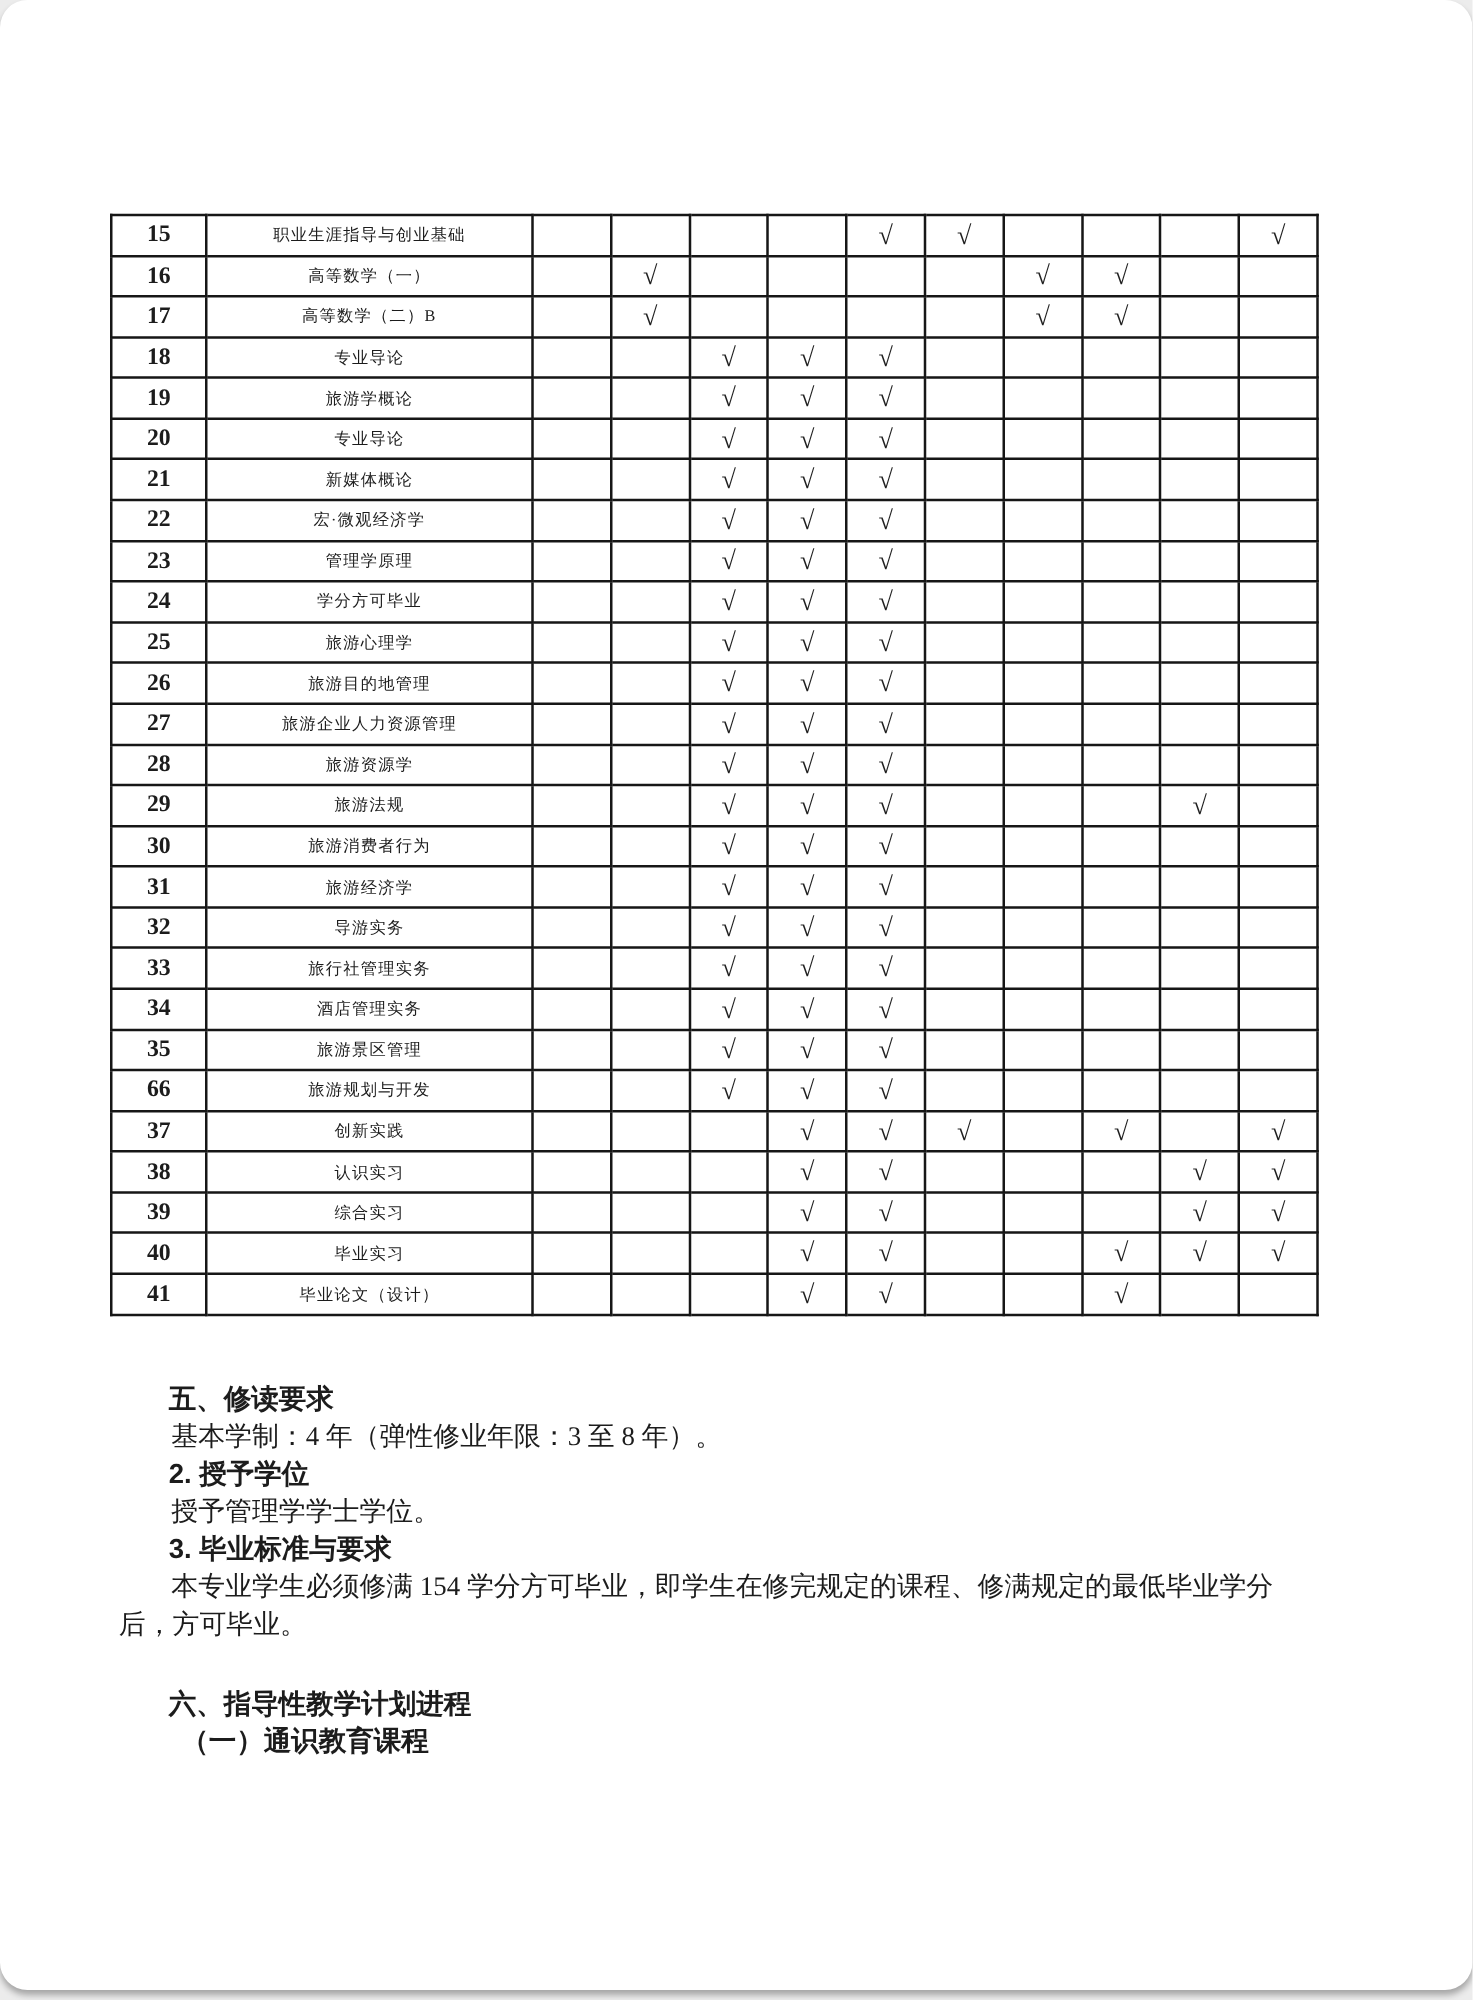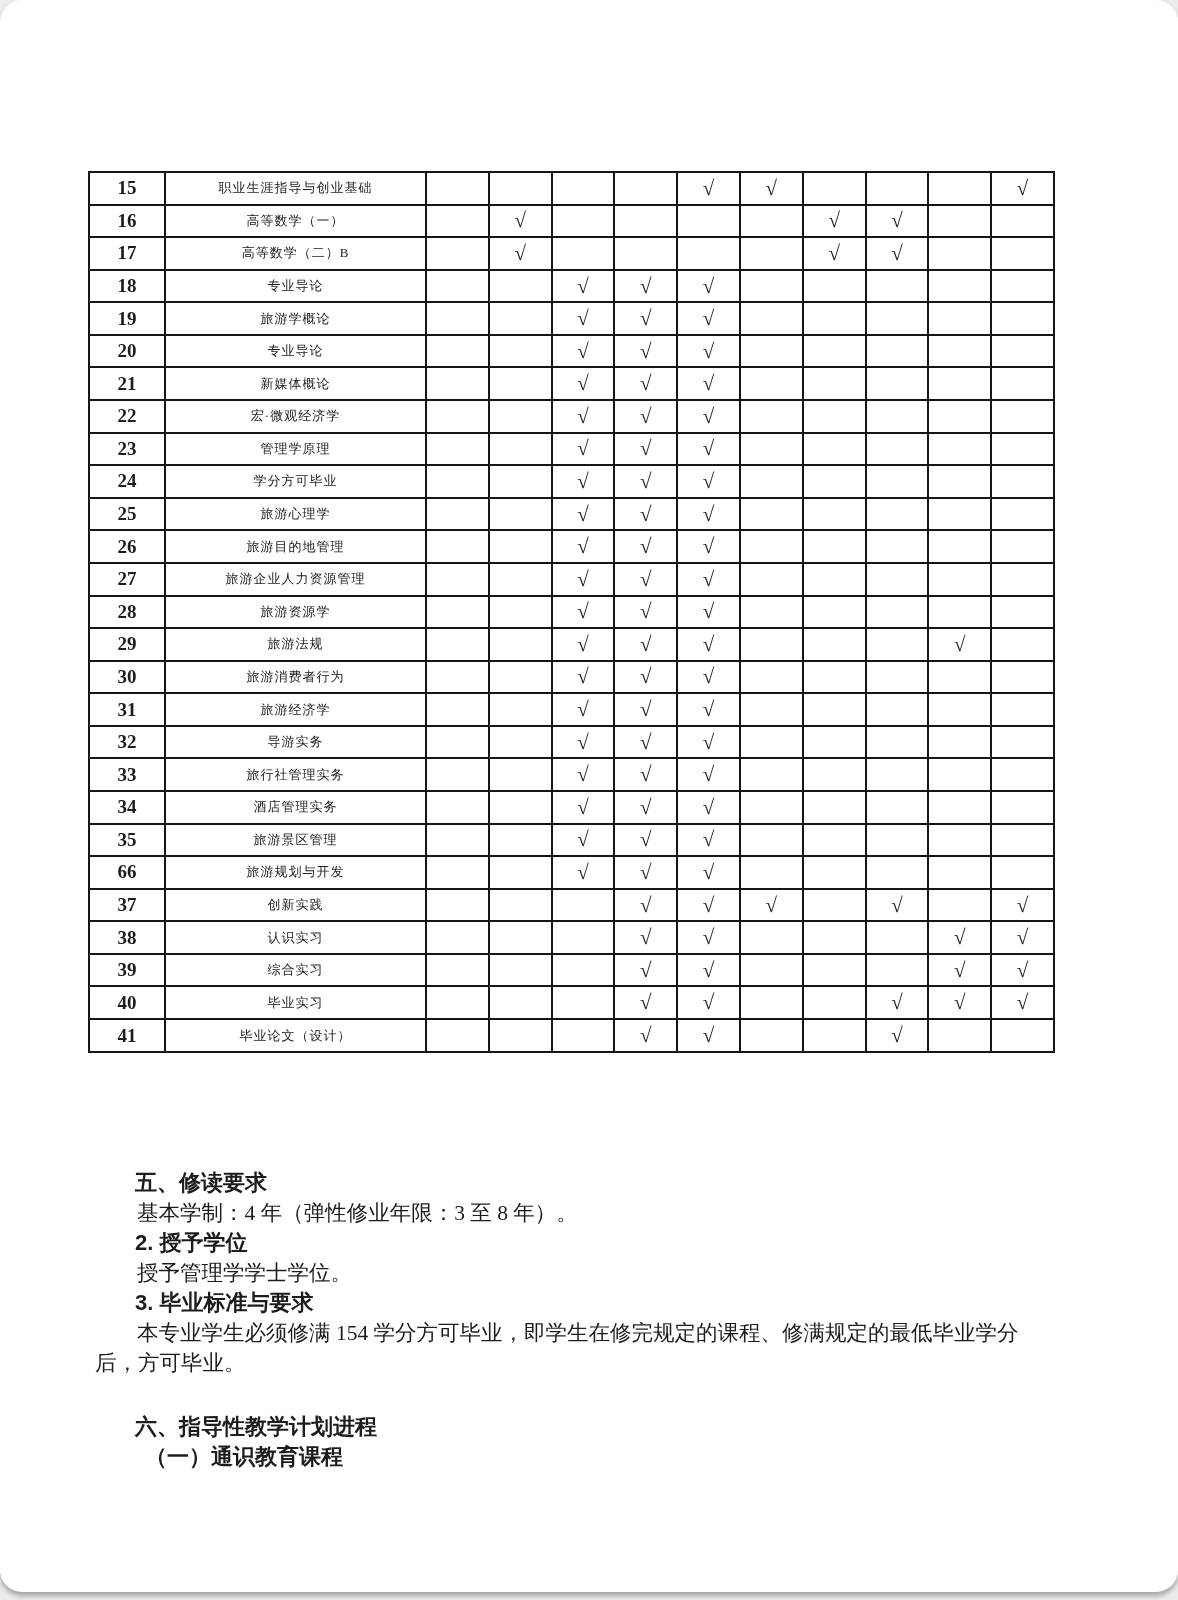--- a/index.html
+++ b/index.html
@@ -43,21 +43,21 @@
     letter-spacing:1px;
   }
   td.chk{
     font-size:21px;
     font-weight:600;
     color:#1f1f1f;
   }
   
   .textblock{
     position:absolute;
-    left:95px;top:1168px;
+    left:95px;top:1104px;
     width:955px;
     font-size:21.5px;
     line-height:30px;
   }
   .textblock .h{
     font-family:"Liberation Sans", sans-serif;
     font-weight:bold;
     font-size:22px;
     padding-left:40px;
   }

